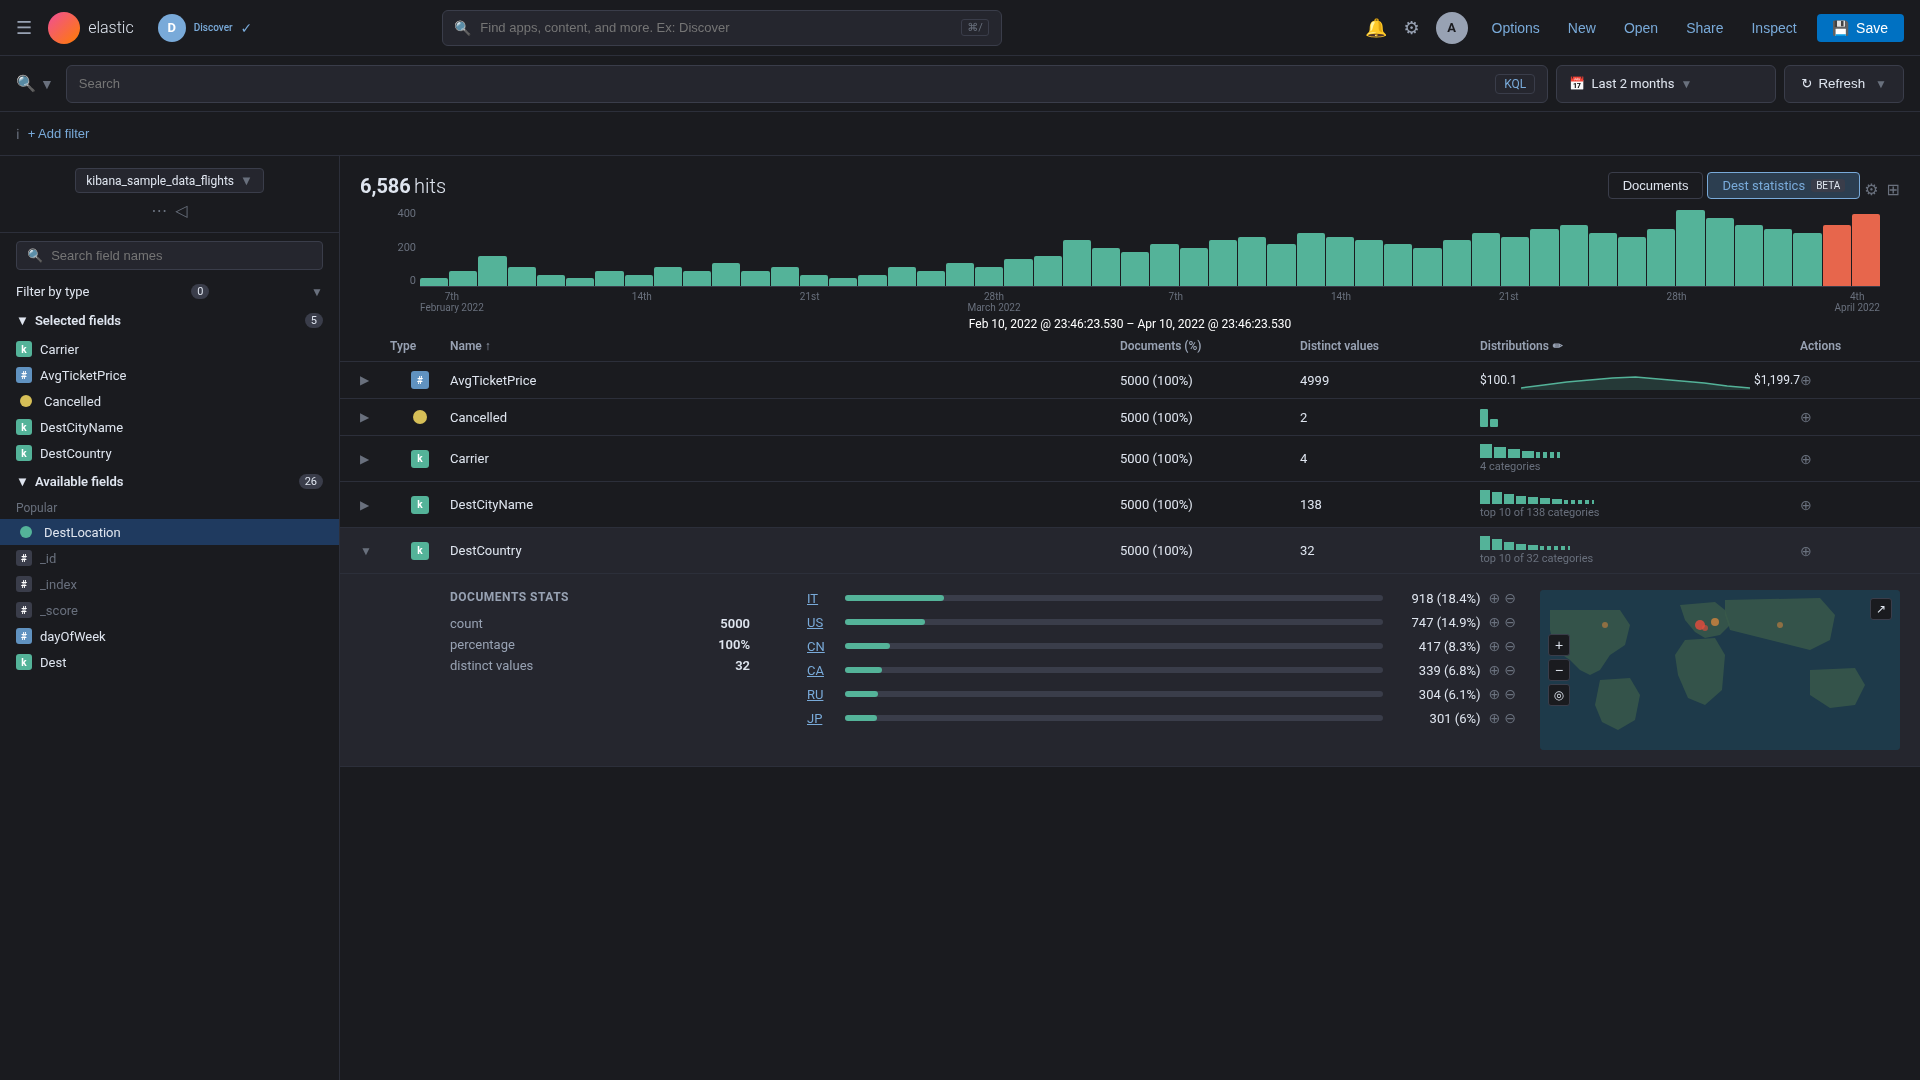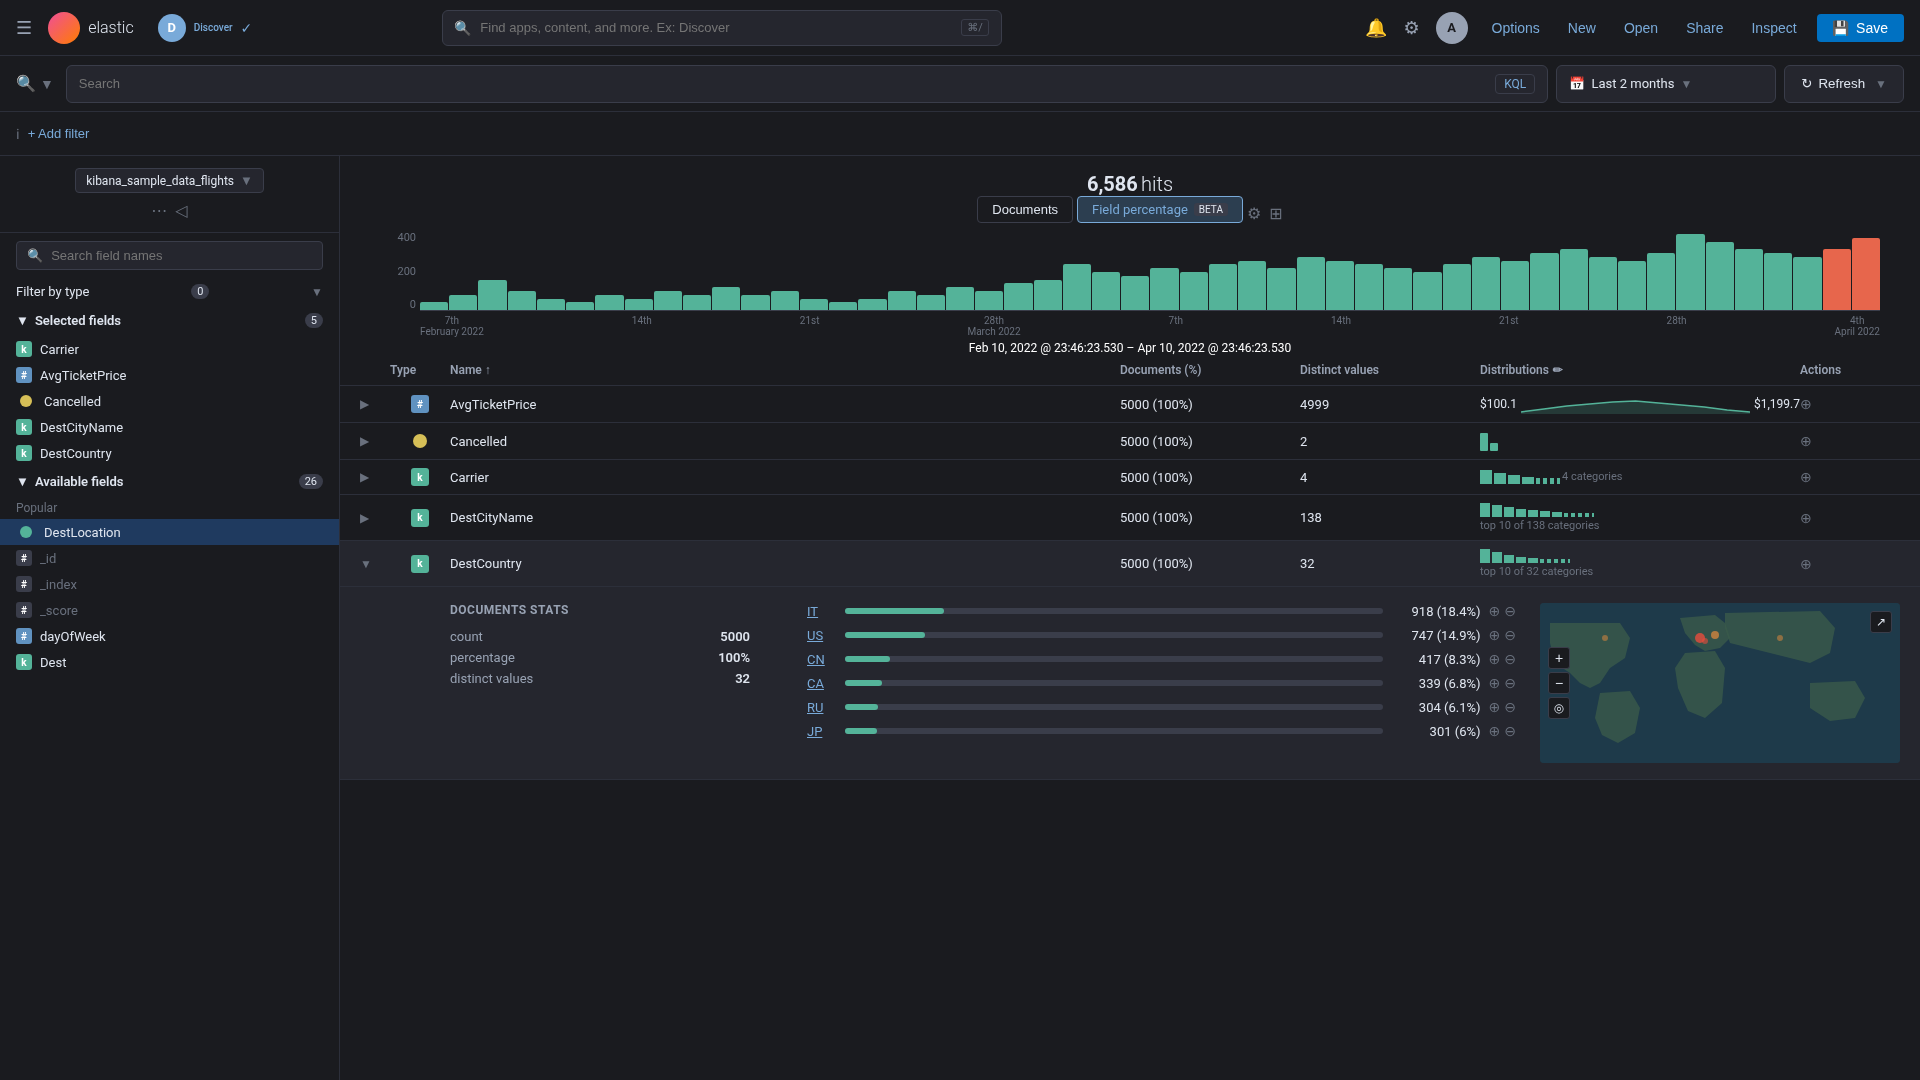--- a/index.html
+++ b/index.html
@@ -61,21 +61,21 @@
     .field-item { display: flex; align-items: center; gap: 8px; padding: 5px 16px; cursor: pointer; }
     .field-item.highlighted { background: #1f3a5f; }
     .field-type-icon { width: 16px; height: 16px; border-radius: 3px; display: flex; align-items: center; justify-content: center; font-size: 10px; font-weight: bold; flex-shrink: 0; }
     .field-type-k { background: #54b399; color: white; }
     .field-type-hash { background: #6092c0; color: white; }
     .field-name { font-size: 13px; color: #dfe5ef; }
     .field-name.muted { color: #69707d; }
 
     
     .main-content { flex: 1; background: #1a1b1f; overflow: auto; display: flex; flex-direction: column; }
-    .content-header { display: flex; align-items: center; justify-content: space-between; padding: 16px 20px 8px; flex-direction: column; }
+    .content-header { display: flex; align-items: center; justify-content: space-between; padding: 16px 20px 8px; }
     .hits-count { font-size: 20px; font-weight: 700; color: #dfe5ef; }
     .hits-label { font-size: 20px; font-weight: 300; color: #dfe5ef; }
     .tab-group { display: flex; gap: 4px; align-items: flex-end; }
     .tab-btn { background: none; border: 1px solid #3a3d4a; color: #dfe5ef; padding: 5px 14px; border-radius: 4px; cursor: pointer; font-size: 13px; }
     .field-stats-tab { display: flex; align-items: center; gap: 6px; background: #2c3e50; border: 1px solid #79aad9; color: #79aad9; padding: 5px 14px; border-radius: 4px; cursor: pointer; font-size: 13px; }
     .beta-badge { background: #3a3d4a; color: #dfe5ef; font-size: 10px; padding: 1px 5px; border-radius: 3px; }
     .content-icons { display: flex; gap: 8px; }
     .content-icon-btn { background: none; border: none; color: #69707d; cursor: pointer; font-size: 16px; }
 
     
@@ -275,21 +275,21 @@
 
   <div class="main-content">
     <div class="content-header">
       <div>
         <span class="hits-count">6,586</span>
         <span class="hits-label"> </span><span class="hits-label">hits</span>
       </div>
       <div class="tab-group">
         <button class="tab-btn">Documents</button>
         <div class="field-stats-tab">
-          <span>Field percentage</span>
+          <span>Dest statistics</span>
           <span class="beta-badge">BETA</span>
         </div>
         <div class="content-icons">
           <button class="content-icon-btn">⚙</button>
           <button class="content-icon-btn">⊞</button>
         </div>
       </div>
     </div>
 
     <div class="chart-area" style="position:relative;margin:0 20px;">
@@ -432,21 +432,21 @@
       </div>
 
       <div class="table-row">
         <div class="row-expand">▶</div>
         <div class="type-icon">
           <div class="type-badge-k">k</div>
         </div>
         <div class="field-cell">Carrier</div>
         <div class="docs-cell">5000 (100%)</div>
         <div class="distinct-cell">4</div>
-        <div class="dist-cell" style="align-items:flex-start;gap:2px;">
+        <div class="dist-cell" style="flex-direction:column;align-items:flex-start;gap:2px;">
           <div style="display:flex;gap:2px;height:14px;align-items:flex-end;">
             <div style="width:12px;height:14px;background:#54b399;"></div>
             <div style="width:12px;height:11px;background:#54b399;"></div>
             <div style="width:12px;height:9px;background:#54b399;"></div>
             <div style="width:12px;height:7px;background:#54b399;"></div>
             <div style="width:24px;height:6px;background:repeating-linear-gradient(90deg,#54b399 0 4px,transparent 4px 7px);"></div>
           </div>
           <span style="font-size:11px;color:#69707d;">4 categories</span>
         </div>
         <div>

